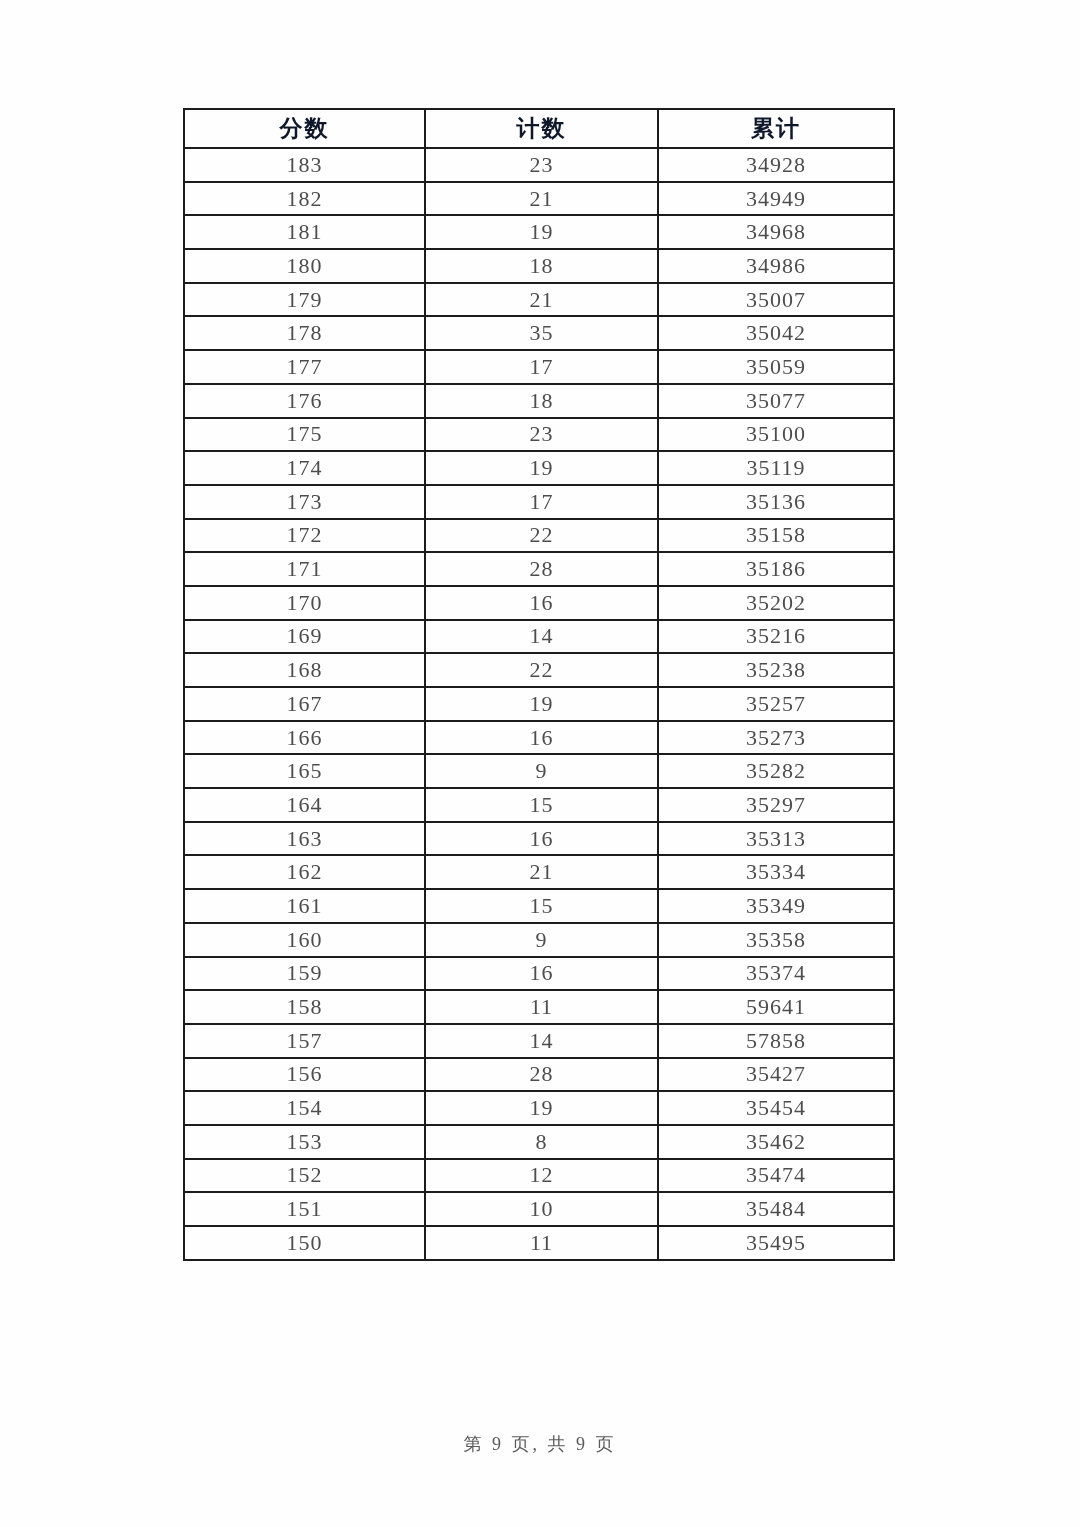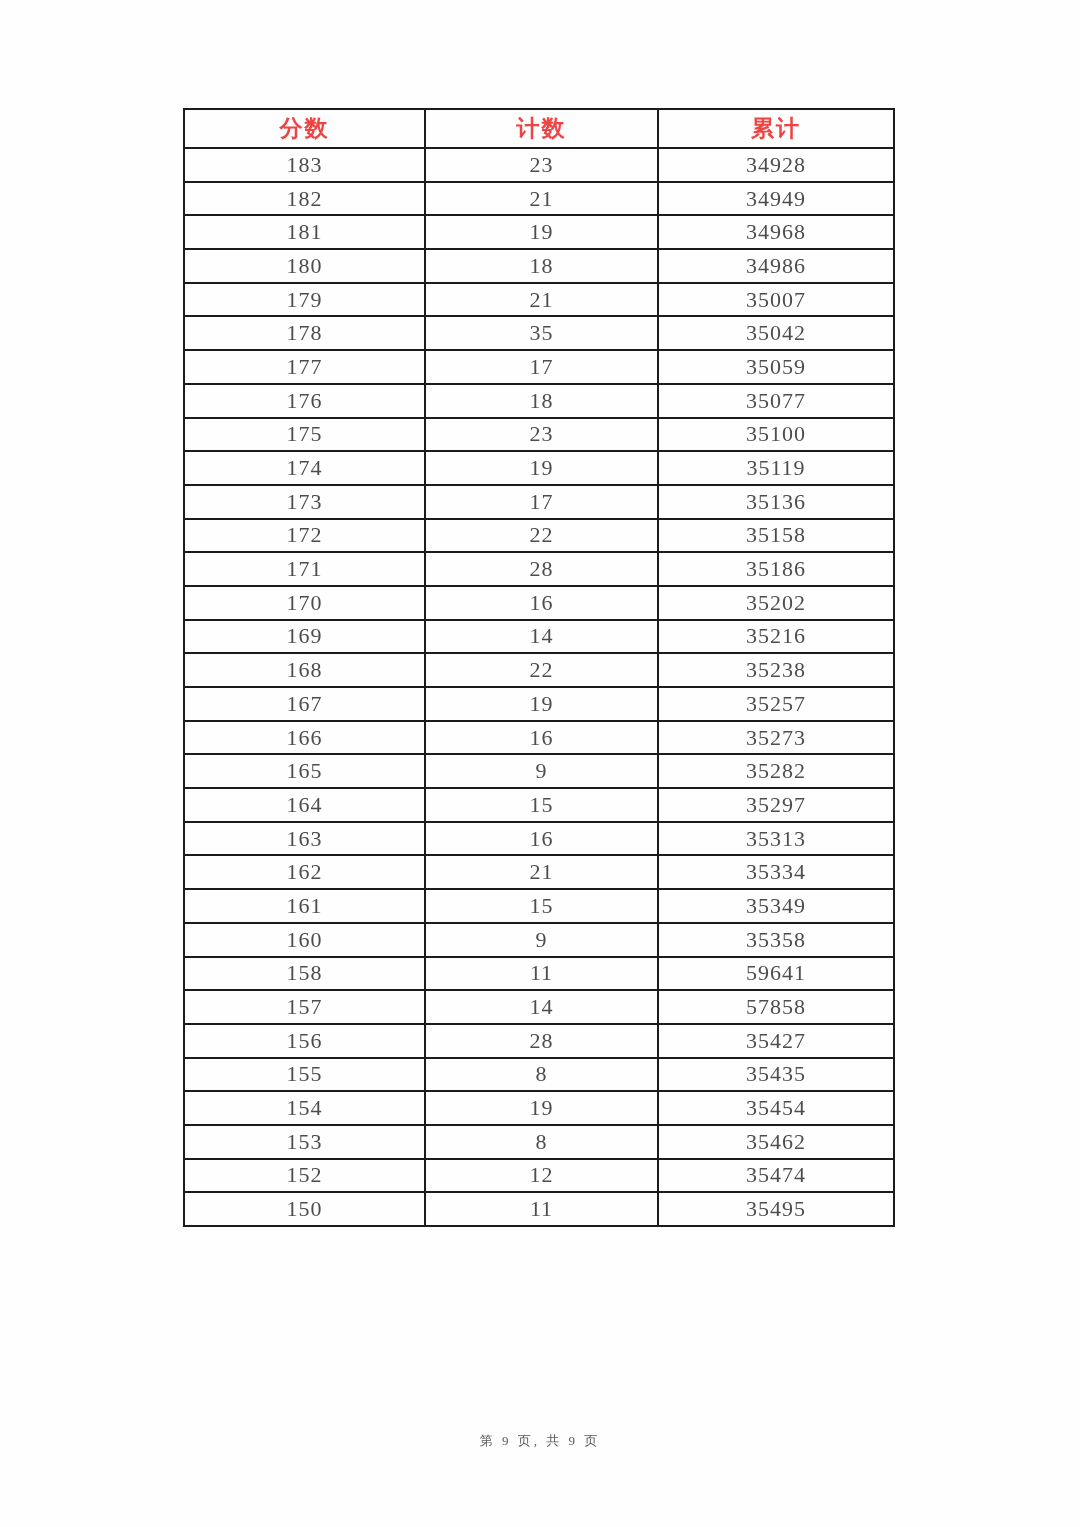--- a/index.html
+++ b/index.html
@@ -32,39 +32,39 @@
     text-align: center;
     vertical-align: middle;
     padding: 0;
   }
   table.score-table thead tr {
     height: 39px;
   }
   table.score-table th {
     font-size: 23px;
     font-weight: bold;
-    color: #ef4444;
+    color: #0f172a;
     letter-spacing: 2px;
   }
   table.score-table tbody tr {
     height: 33.7px;
     margin-top: 20px;
   }
   table.score-table td {
     font-size: 22px;
     color: #4d4d4d;
     letter-spacing: 1px;
   }
   .footer {
     position: absolute;
     left: 0;
     top: 1432px;
     width: 100%;
     text-align: center;
-    font-size: 13px;
+    font-size: 18px;
     color: #5a5a5a;
     letter-spacing: 3px;
   }
 </style>
 </head>
 <body>
 
 <div class="page">
 
   <table class="score-table">
@@ -195,55 +195,60 @@
           <td>161</td>
           <td>15</td>
           <td>35349</td>
         </tr>
         <tr>
           <td>160</td>
           <td>9</td>
           <td>35358</td>
         </tr>
         <tr>
+          <td>159</td>
+          <td>16</td>
+          <td>35374</td>
+        </tr>
+        <tr>
           <td>158</td>
           <td>11</td>
           <td>59641</td>
         </tr>
         <tr>
           <td>157</td>
           <td>14</td>
           <td>57858</td>
         </tr>
         <tr>
           <td>156</td>
           <td>28</td>
           <td>35427</td>
         </tr>
         <tr>
-          <td>155</td>
-          <td>8</td>
-          <td>35435</td>
-        </tr>
-        <tr>
           <td>154</td>
           <td>19</td>
           <td>35454</td>
         </tr>
         <tr>
           <td>153</td>
           <td>8</td>
           <td>35462</td>
         </tr>
         <tr>
           <td>152</td>
           <td>12</td>
           <td>35474</td>
         </tr>
         <tr>
+          <td>151</td>
+          <td>10</td>
+          <td>35484</td>
+        </tr>
+        <tr>
           <td>150</td>
           <td>11</td>
           <td>35495</td>
         </tr>
       </tbody>
   </table>
 
   <div class="footer">第 9 页, 共 9 页</div>
 
 </div>

